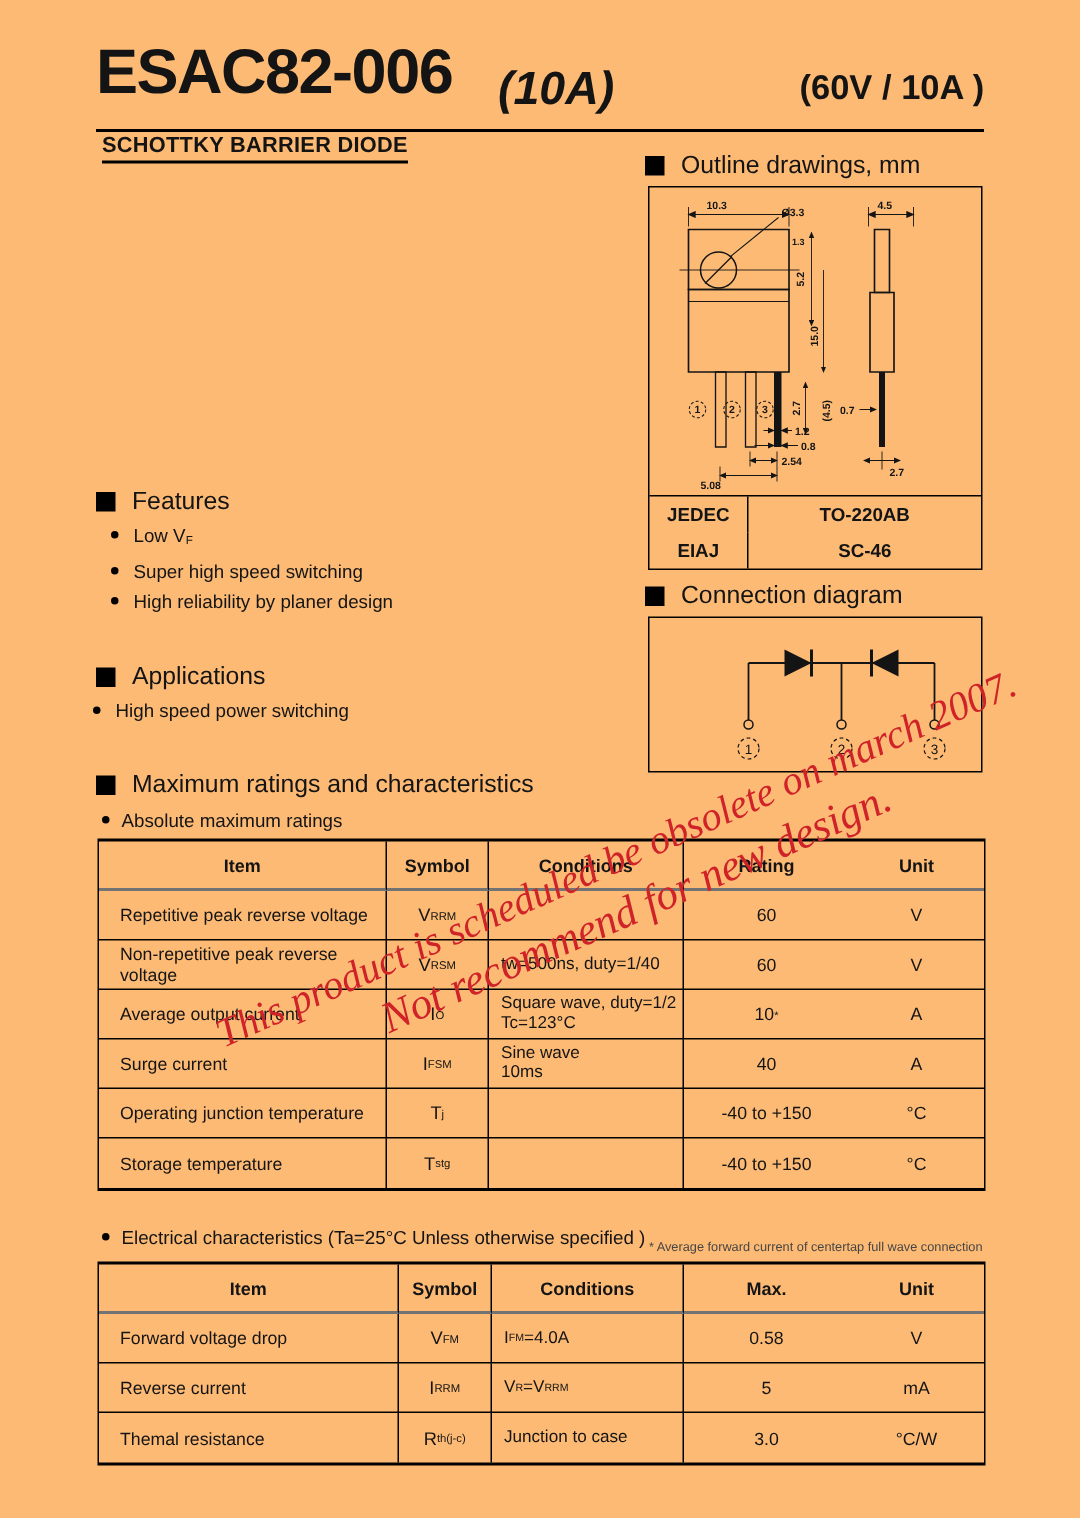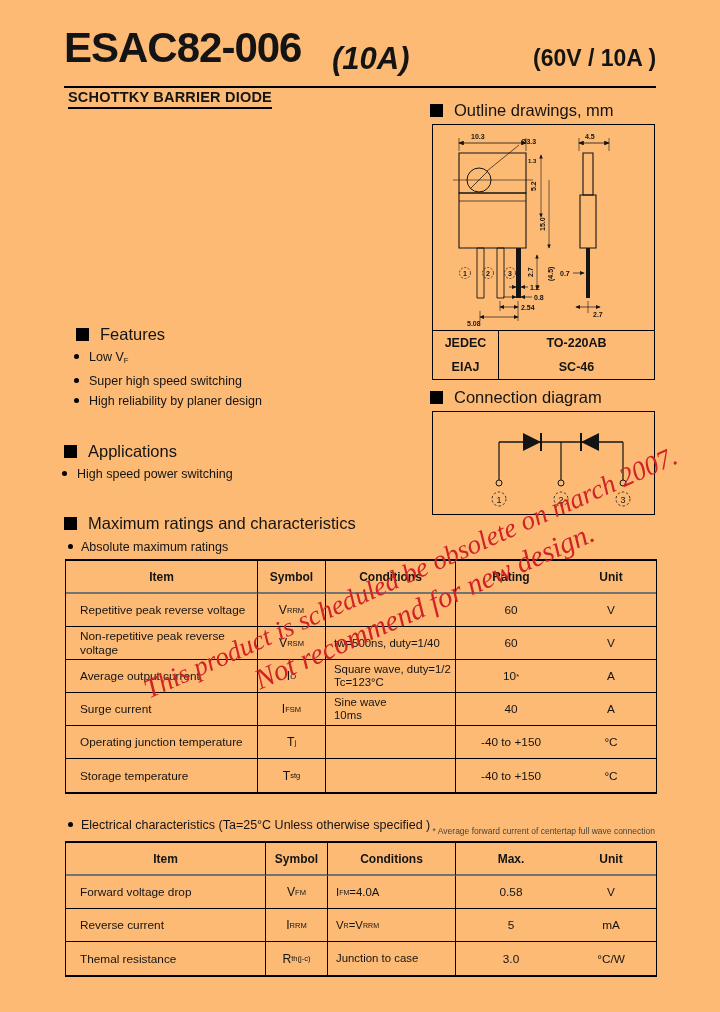--- a/index.html
+++ b/index.html
@@ -158,21 +158,21 @@
     </svg>
     
     <div class="pkg">
       <div class="pkg-l">JEDEC</div>
       <div>TO-220AB</div>
       <div class="pkg-l">EIAJ</div>
       <div>SC-46</div>
     </div>
   </div>
 
-  <div class="abs sec-h" style="left:60px;top:325px;padding-left:16px;">
+  <div class="abs sec-h" style="left:48px;top:325px;padding-left:16px;">
     <span class="sq"></span>
     <span>Features</span>
   </div>
   <ul class="abs blist" style="left:74px;top:347px;">
     <li><span>Low V</span><span class="sub">F</span></li>
     <li><span>Super high speed switching</span></li>
     <li><span>High reliability by planer design</span></li>
   </ul>
 
   <div class="abs sec-h" style="left:64px;top:442px;">

